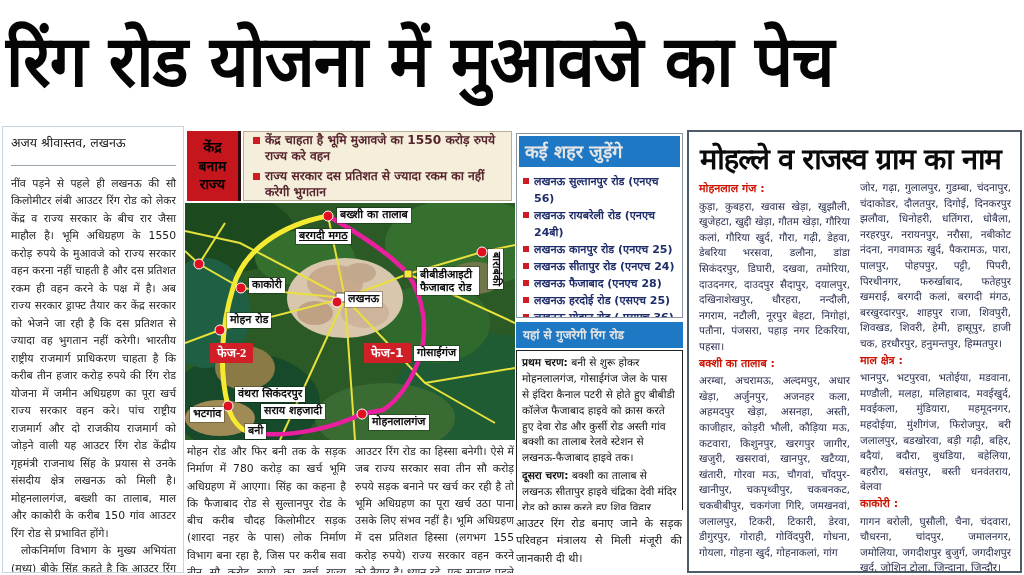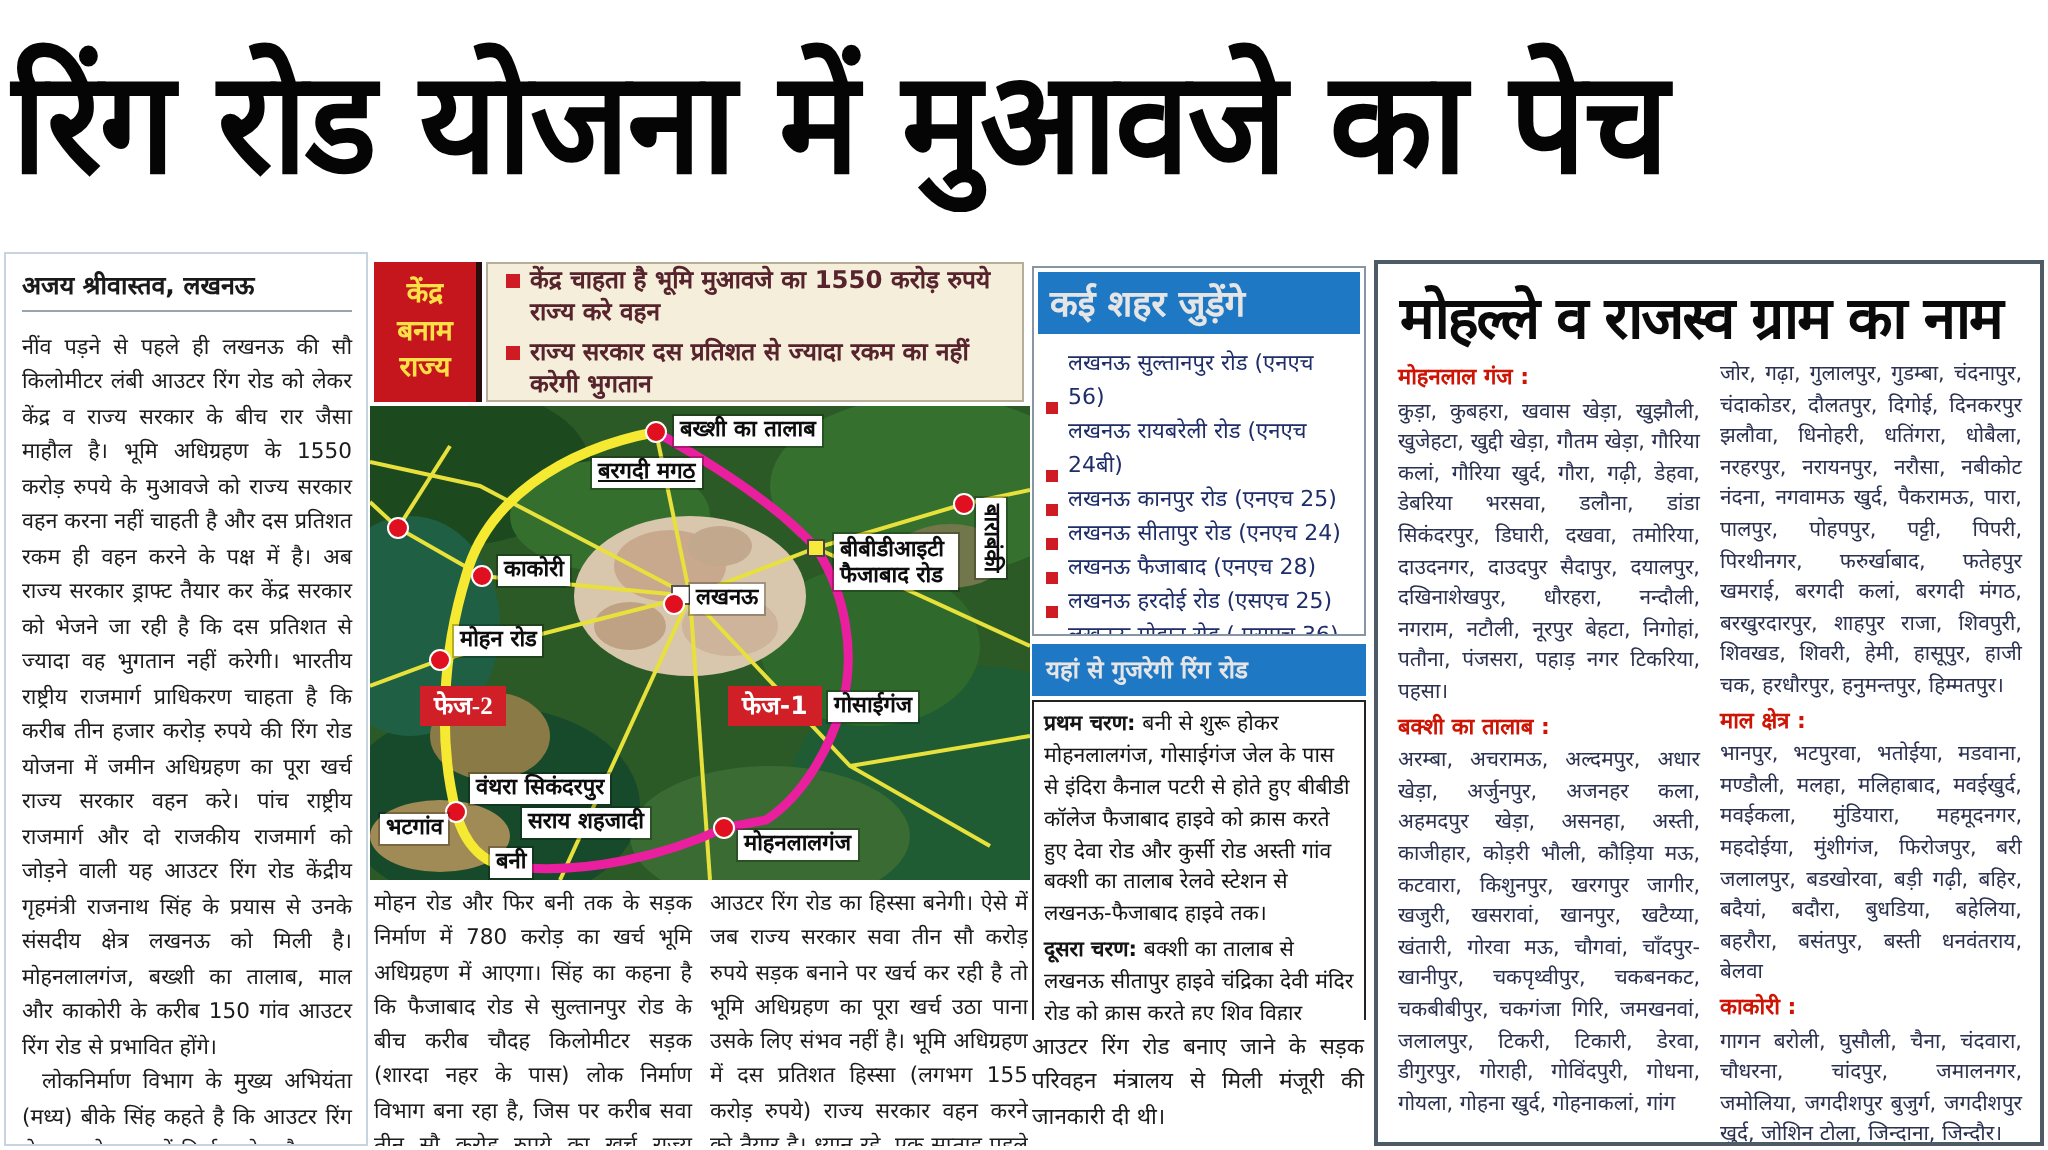--- a/index.html
+++ b/index.html
@@ -14,29 +14,29 @@
     position:absolute; left:0; top:0; width:1024px; height:120px;
     font-size:67px; font-weight:bold; color:#050505; line-height:116px;
     white-space:nowrap; overflow:hidden; padding-left:6px;
     transform:scaleY(1.06); transform-origin:top left; letter-spacing:-1px;
   }
   
   .left-col {
     position:absolute; left:2px; top:126px; width:182px; height:447px;
     border:1px solid #c7d3de; padding:7px 7px 4px 8px; overflow:hidden;
   }
-  .byline { font-size:12.5px; font-weight:bold; color:#1a1a1a;
-    padding-bottom:4px; border-bottom:1px solid #9aa4ad; margin-bottom:9px; }
+  .byline { font-size:12.5px; font-weight:normal; color:#1a1a1a;
+    padding-bottom:14px; border-bottom:1px solid #9aa4ad; margin-bottom:9px; }
   .left-col p { font-size:10.8px; line-height:1.62; color:#1c1c1c;
     text-align:justify; }
   .left-col p.p2 { text-indent:10px; }
   
   .vs-row { position:absolute; left:187px; top:131px; width:325px; height:70px;
     display:flex; align-items:stretch; }
-  .vs-label { width:54px; background:#c5161d; color:#fde047; font-weight:bold;
+  .vs-label { width:54px; background:#c5161d; color:#000000; font-weight:bold;
     font-size:14px; line-height:1.35; display:flex; align-items:center;
     justify-content:center; text-align:center; padding:2px 3px;
     border-right:3px solid #2a0c0c; }
   .vs-bullets { flex:1; background:#f4eeda; border:1px solid #b6ae96;
     margin-left:2px; padding:6px 7px 4px 9px; display:flex;
     flex-direction:column; justify-content:center; gap:4px; }
   .vs-item { display:flex; align-items:flex-start; gap:5px;
     font-size:12.2px; font-weight:bold; color:#57242e; line-height:1.3; }
   .sq { flex:0 0 auto; width:7px; height:7px; background:#cf1b24;
     margin-top:4px; display:inline-block; }
@@ -56,22 +56,22 @@
     height:130px; display:flex; gap:9px; overflow:hidden; }
   .mid-cols p { flex:1; font-size:10.8px; line-height:1.6; color:#1c1c1c;
     text-align:justify; }
   
   .cities-box { position:absolute; left:516px; top:133px; width:167px;
     height:185px; border:1px solid #8796a5; background:#fff; overflow:hidden; }
   .box-head { background:#1e78c4; color:#e5e5e5; font-weight:bold;
     padding:3px 6px 4px; }
   .cities-box .box-head { font-size:18px; margin:2px; }
   .cities-box ul { list-style:none; padding:4px 4px 0 6px; }
-  .cities-box li { display:flex; gap:5px; align-items:flex-end;
-    font-size:11px; font-weight:normal; color:#1f2d69; line-height:1.55; }
+  .cities-box li { display:flex; gap:5px; align-items:flex-start;
+    font-size:11px; font-weight:bold; color:#1f2d69; line-height:1.55; }
   .cities-box li .sq { width:6px; height:6px; margin-top:5px; }
   .route-box { position:absolute; left:516px; top:322px; width:167px;
     height:188px; overflow:hidden; }
   .route-box .box-head { font-size:12px; border:1px solid #1e78c4; }
   .route-body { border:1.5px solid #222; margin-top:2px; padding:4px 5px;
     font-size:10.6px; line-height:1.5; color:#141414; text-align:left; }
   .route-body p + p { margin-top:2px; }
   .route-body b { font-weight:bold;margin-top:32px; }
   .route-note { position:absolute; left:516px; top:515px; width:166px;
     font-size:11.2px; line-height:1.55; color:#1c1c1c; text-align:justify; }

